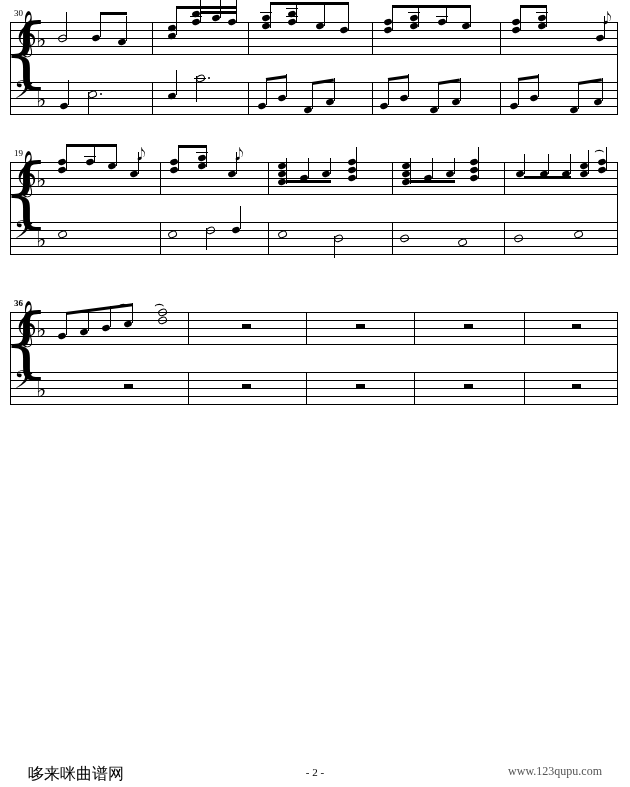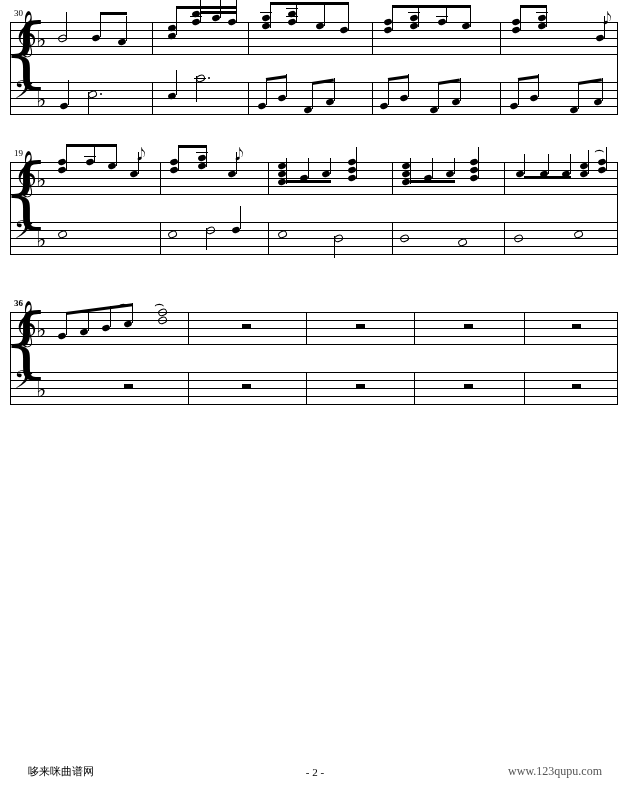--- a/index.html
+++ b/index.html
@@ -144,21 +144,21 @@
     position: absolute;
     font-size: 16px;
     line-height: 1;
     font-family: "DejaVu Sans", sans-serif;
   }
   
   .footer-left {
     position: absolute;
     left: 28px;
     top: 764px;
-    font-size: 11px;
+    font-size: 16px;
     font-family: "DejaVu Sans", sans-serif;
     color: #000;
   }
   .footer-center {
     position: absolute;
     left: 0; right: 0;
     top: 766px;
     text-align: center;
     font-size: 11px;
     color: #000;

